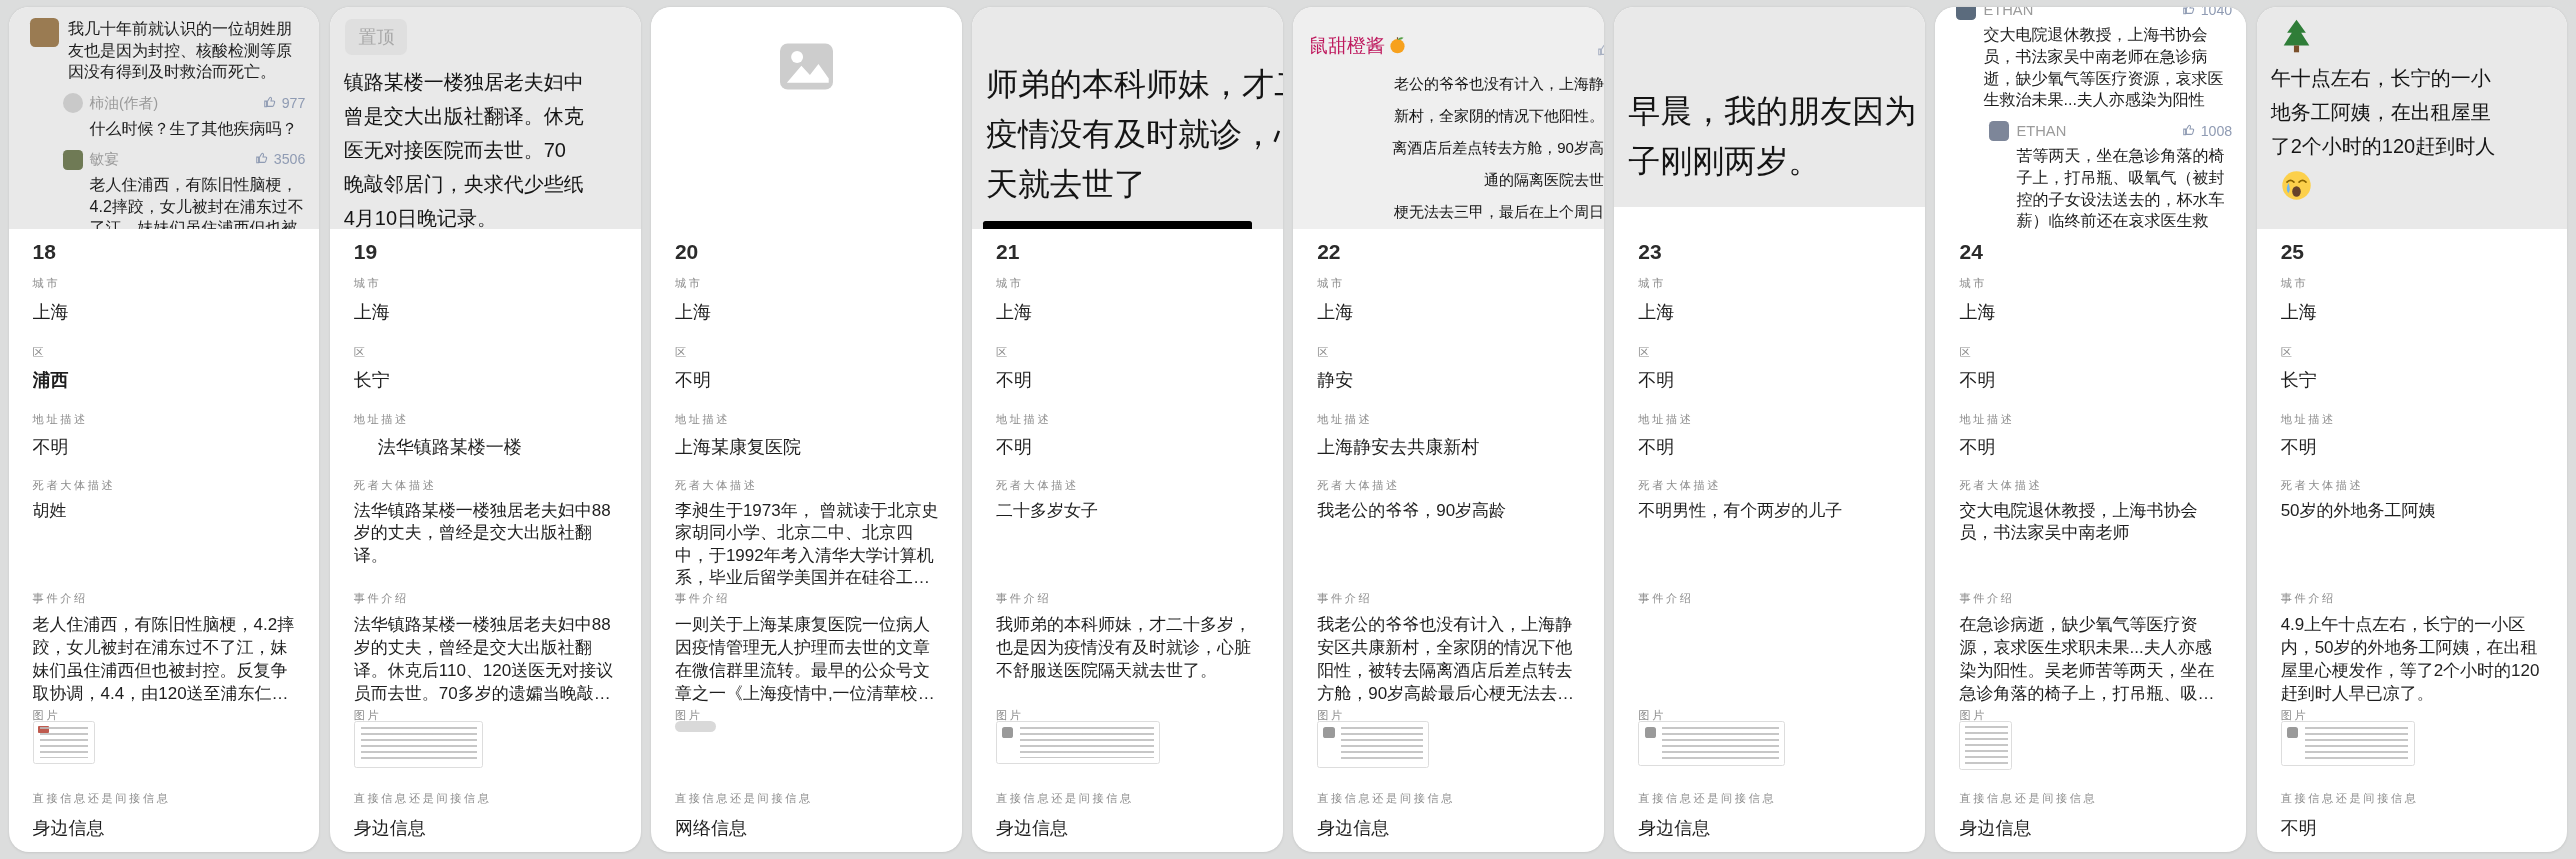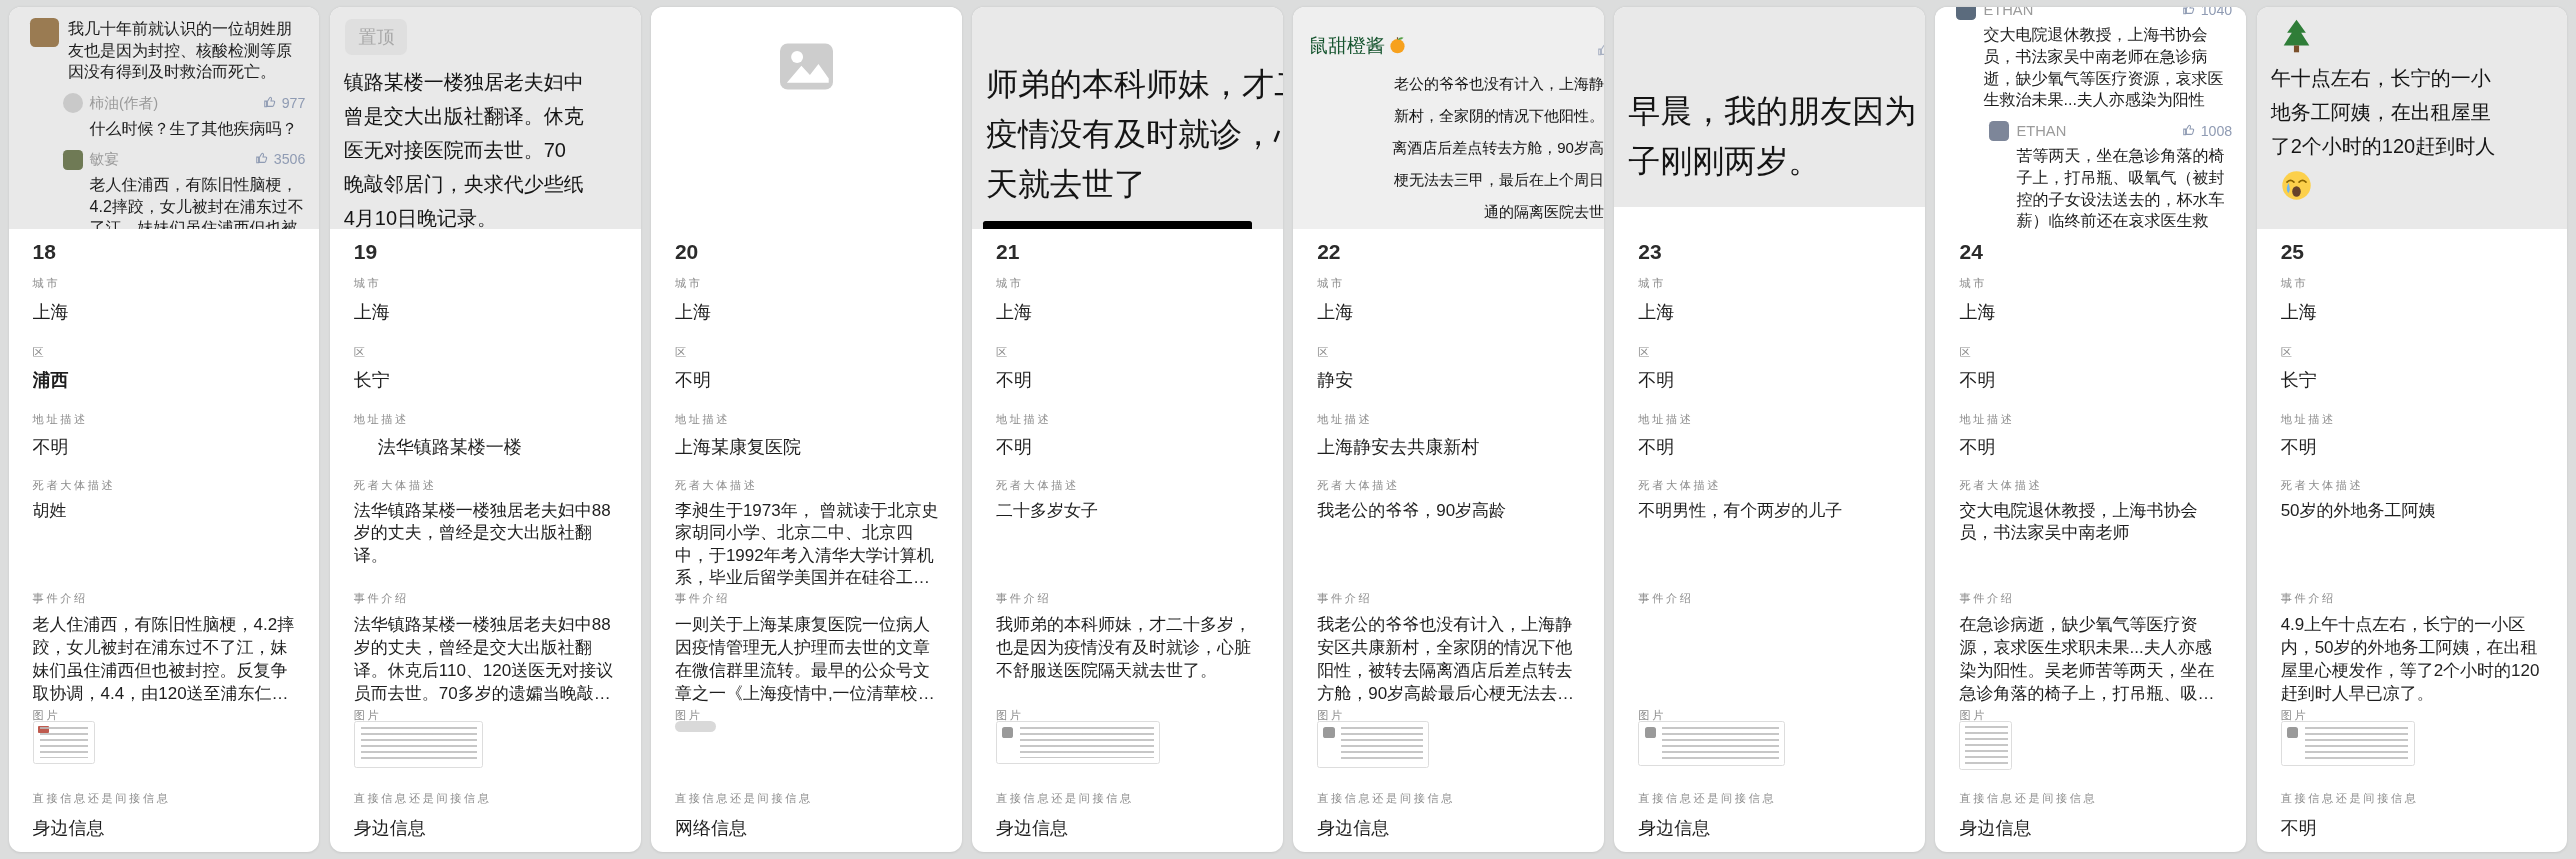--- a/index.html
+++ b/index.html
@@ -7,21 +7,21 @@
     width:2576px;height:859px;overflow:hidden;
     background:#dcdddd;
     font-family:"Liberation Sans", sans-serif;
     -webkit-font-smoothing:antialiased;
   }
   .gallery{
     display:grid;grid-template-columns:repeat(8,1fr);gap:10.4px;
     padding:7px 8.6px;height:845px;box-sizing:border-box;
   }
   .card{
-    position:relative;background:#fff;border-radius:12px;overflow:hidden;
+    position:relative;background:#fff;border-radius:20px;overflow:hidden;
     box-shadow:0 0.9px 2.6px rgba(0,0,0,.10);height:845px;padding-left:36px;
   }
   .preview{position:absolute;top:0;left:0;right:0;height:222px;overflow:hidden;}
   .num{position:absolute;top:233px;left:24px;font-size:21px;font-weight:600;color:#2b2b2b;}
   .flabel{position:absolute;left:24px;font-size:11.2px;color:#8d8d8d;letter-spacing:2.6px;white-space:nowrap;}
   .fvalue{position:absolute;left:24px;right:21px;font-size:18px;color:#1e1e1e;white-space:nowrap;overflow:hidden;}
   .fvalue.multi{
     font-size:17px;white-space:normal;display:-webkit-box;
     -webkit-box-orient:vertical;overflow:hidden;
   }
@@ -43,21 +43,21 @@
   .pv-likes{margin-left:auto;display:flex;align-items:flex-start;gap:4.3px;color:#8f9bb3;font-size:14.2px;}
   .pv-reply .pv-text{margin:4.3px 0 0 27px;}
   
   .pv-big{padding-left:14px;color:#141414;position:relative;}
   .pv-line{white-space:nowrap;overflow:visible;}
   .xl .pv-line{font-size:32px;line-height:50px;}
   .mdx .pv-line{font-size:20px;line-height:34px;}
   .sm2 .pv-line{font-size:15px;line-height:32px;text-align:right;}
   .badge{display:inline-block;background:#dfdfdf;color:#a8a8a8;font-size:18px;
          padding:6px 13px;border-radius:7px;margin:12px 0 10.4px 1.7px;}
-  .pv-header{font-size:19px;color:#14532d;margin:0 0 8.6px 1.7px;display:flex;align-items:center;gap:3.5px;}
+  .pv-header{font-size:19px;color:#be185d;margin:0 0 8.6px 1.7px;display:flex;align-items:center;gap:3.5px;}
   .pv-underline{height:11.2px;background:#000;border-radius:2.6px;width:269px;margin:12px 0 0 -3.5px;}
   .pv-whiteband{position:absolute;left:0;right:0;bottom:0;height:22.4px;background:#fff;}
   .pv-topemoji{margin:12px 0 3.5px 10.4px;}
   .pv-bottomemoji{margin:7px 0 0 10.4px;}
   .likecut{position:absolute;right:-7px;top:36px;opacity:.75;}
   
   .pv-ph{display:flex;justify-content:center;padding-top:36px;}
   
   .thumb{position:absolute;left:24px;top:714px;background:#fff;border:0.9px solid #ddd;
          border-radius:2.6px;box-sizing:border-box;}
@@ -213,22 +213,22 @@
             <span>鼠甜橙酱</span>
             <span><svg width="19" height="20" viewBox="0 0 22 23">
                 <circle cx="11" cy="14" r="8.2" fill="#f7a11d"></circle>
                 <path d="M11 6.2 Q14.5 2.6 18 4.2 Q15.5 7.6 11 6.2" fill="#54a046"></path>
                 <line x1="11" y1="6" x2="11" y2="3.8" stroke="#7a4f2a" stroke-width="1.4"></line>
               </svg></span>
           </div>
           <div class="pv-line">老公的爷爷也没有计入，上海静</div>
           <div class="pv-line">新村，全家阴的情况下他阳性。</div>
           <div class="pv-line">离酒店后差点转去方舱，90岁高</div>
+          <div class="pv-line">通的隔离医院去世</div>
           <div class="pv-line">梗无法去三甲，最后在上个周日</div>
-          <div class="pv-line">通的隔离医院去世</div>
           <span class="likecut"><span><svg width="14" height="14" viewBox="0 0 24 24" fill="none" stroke="#8f9bb3" stroke-width="1.8">
                 <path d="M3 10.5h3.2V20H3z"></path>
                 <path d="M7.5 19.5h8.6c1.1 0 1.9-.6 2.2-1.6l1.6-5.5c.3-1.1-.4-2.1-1.6-2.1h-4.6l.9-3.9c.2-1-.3-2-1.2-2.3-.8-.3-1.6 0-2 .7L7.5 11z"></path>
               </svg></span></span>
         </div>
       </div>
       <div class="num">22</div>
       <div class="flabel" style="top: 269px;">城市</div>
       <div class="fvalue" style="top: 293px;">上海</div>
       <div class="flabel" style="top: 338px;">区</div>

